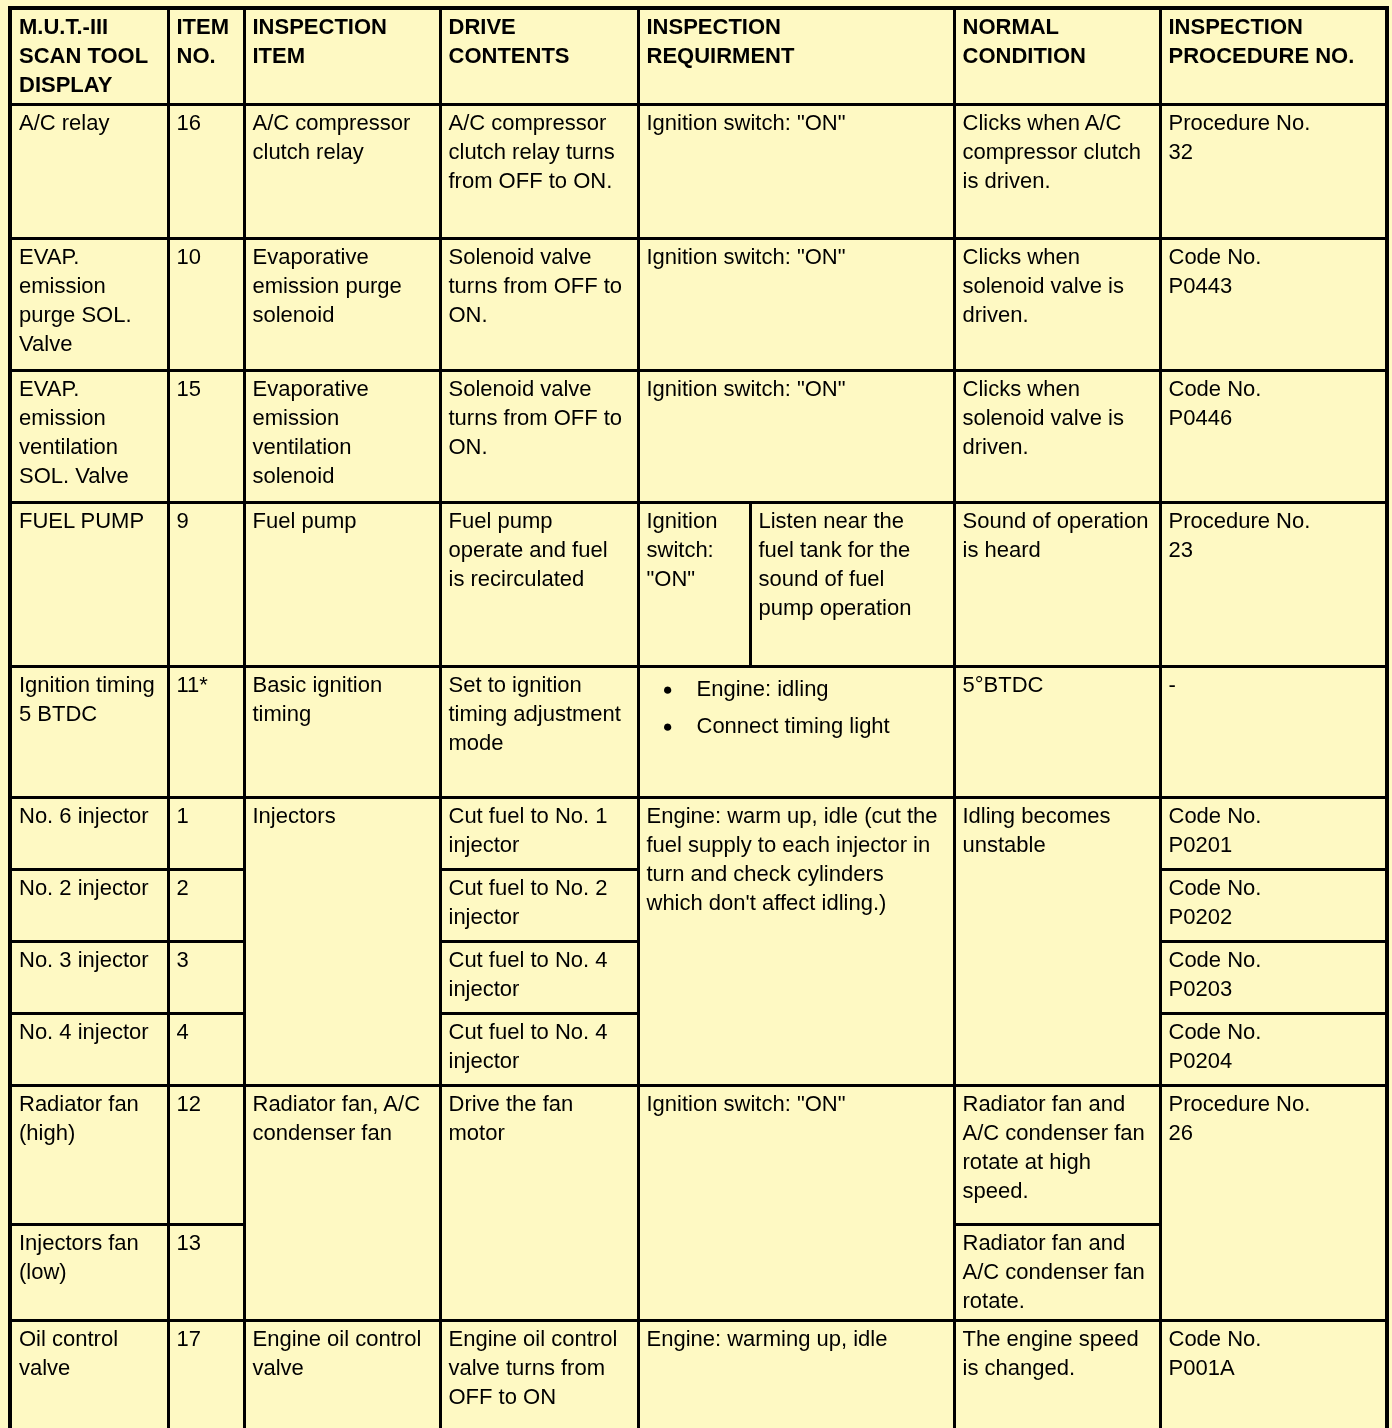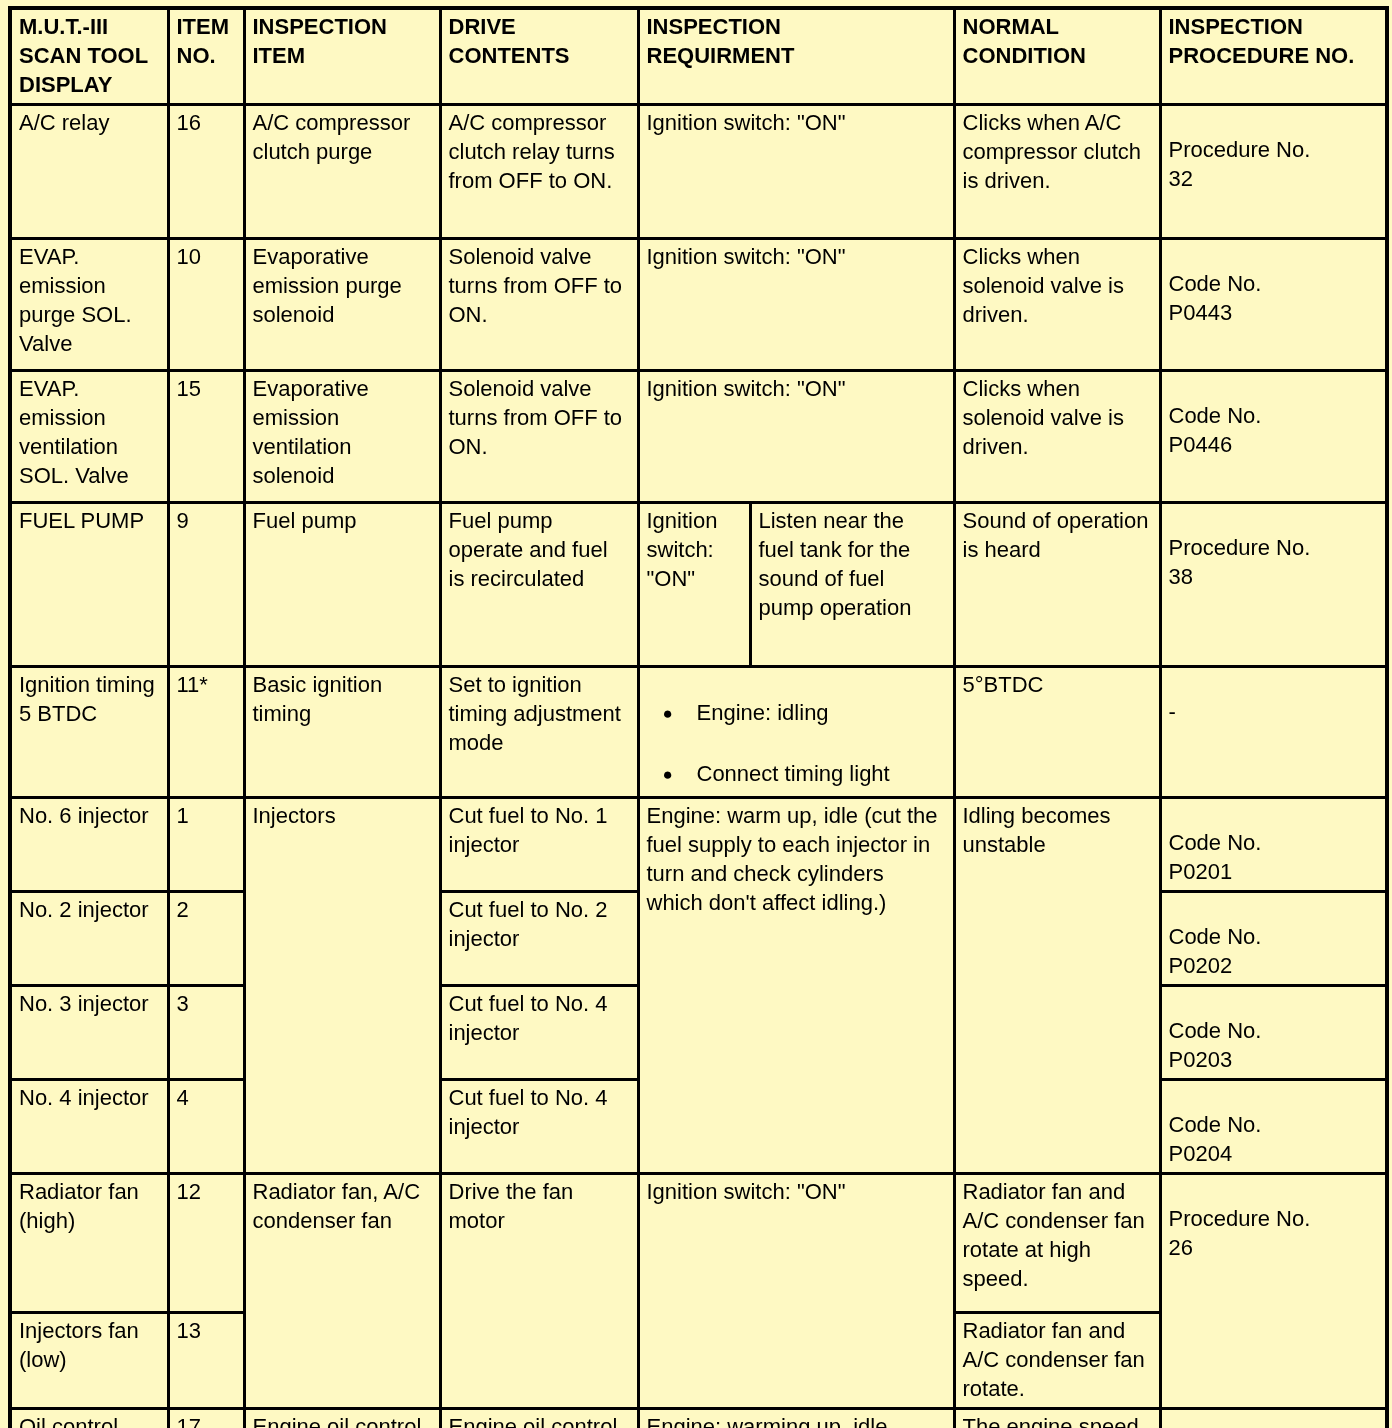--- a/index.html
+++ b/index.html
@@ -26,23 +26,23 @@
     vertical-align: top;
     text-align: left;
     padding: 2px 8px 4px 7px;
     font-size: 22px;
     line-height: 29px;
     overflow: hidden;
     word-wrap: break-word;
   }
   table.spec th { font-weight: 700; }
   .narrow { display: inline-block; max-width: 190px; }
-  .pn { display: inline-block; max-width: 155px; margin-top: 27px; }
+  .pn { display: inline-block; max-width: 155px; }
   .bullets { display: flex; flex-direction: column; gap: 8px; margin: 4px 0 0 14px; }
-  .bullet-item { position: relative; padding-left: 36px; margin-top: 24px; }
+  .bullet-item { position: relative; padding-left: 36px; }
   .bullet-item::before {
     content: "●";
     position: absolute;
     left: 2px;
     top: 1px;
     font-size: 17px;
   }
 </style>
 </head>
 <body>
@@ -68,21 +68,21 @@
         <th colspan="2"><span class="narrow">INSPECTION REQUIRMENT</span></th>
         <th>NORMAL CONDITION</th>
         <th>INSPECTION PROCEDURE NO.</th>
       </tr>
     </thead>
     <tbody>
 
       <tr style="height:134px">
         <td>A/C relay</td>
         <td>16</td>
-        <td>A/C compressor clutch purge</td>
+        <td>A/C compressor clutch relay</td>
         <td>A/C compressor clutch relay turns from OFF to ON.</td>
         <td colspan="2">Ignition switch: "ON"</td>
         <td>Clicks when A/C compressor clutch is driven.</td>
         <td><span class="pn">Procedure No. 32</span></td>
       </tr>
 
       <tr style="height:132px">
         <td>EVAP. emission purge SOL. Valve</td>
         <td>10</td>
         <td>Evaporative emission purge solenoid</td>
@@ -103,21 +103,21 @@
       </tr>
 
       <tr style="height:164px">
         <td>FUEL PUMP</td>
         <td>9</td>
         <td>Fuel pump</td>
         <td>Fuel pump operate and fuel is recirculated</td>
         <td>Ignition switch: "ON"</td>
         <td>Listen near the fuel tank for the sound of fuel pump operation</td>
         <td>Sound of operation is heard</td>
-        <td><span class="pn">Procedure No. 38</span></td>
+        <td><span class="pn">Procedure No. 23</span></td>
       </tr>
 
       <tr style="height:131px">
         <td>Ignition timing 5 BTDC</td>
         <td>11*</td>
         <td>Basic ignition timing</td>
         <td>Set to ignition timing adjustment mode</td>
         <td colspan="2">
           <div class="bullets">
             <div class="bullet-item">Engine: idling</div>

